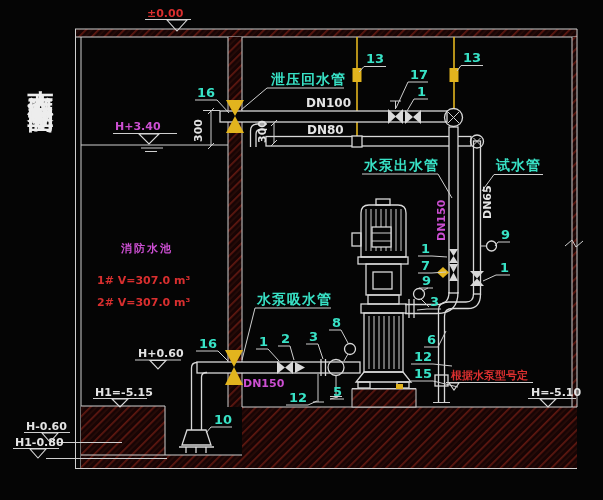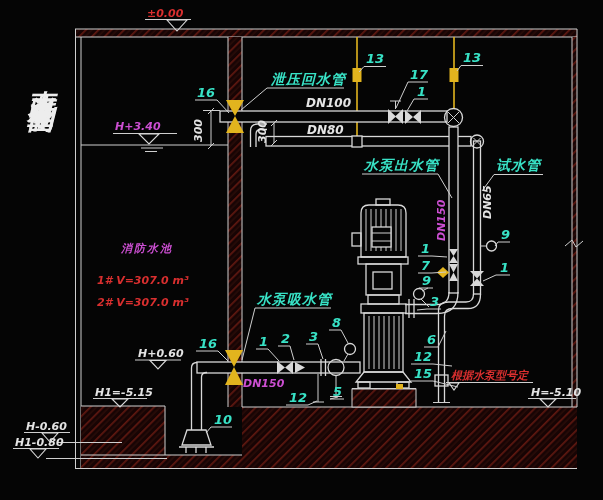--- a/index.html
+++ b/index.html
@@ -1,17 +1,17 @@
 <!DOCTYPE html>
 <html><head>
 <meta charset="utf-8">
 <style>
   html,body{margin:0;padding:0;background:#050505;}
   #stage{position:relative;width:603px;height:500px;background:#050505;overflow:hidden;
-         font-family:"DejaVu Sans",sans-serif;font-style:italic;}
+         font-family:"DejaVu Sans",sans-serif;}
   #vtitle{position:absolute;left:22px;top:70px;width:38px;height:210px;
           writing-mode:vertical-rl;text-orientation:upright;
           color:#ededed;font-weight:bold;font-size:26px;letter-spacing:3px;line-height:38px;
           font-family:"DejaVu Sans",sans-serif;}
   svg text{font-family:"DejaVu Sans",sans-serif;}
   .w{stroke:#d9d9d9;stroke-width:1.3;fill:none;}
   .wt{stroke:#cfcfcf;stroke-width:1;fill:none;}
   .pipe{fill:#050505;stroke:#d9d9d9;stroke-width:1.3;}
   .fw{fill:#d9d9d9;stroke:none;}
   .yl{stroke:#e2b41e;stroke-width:1.6;fill:none;}

